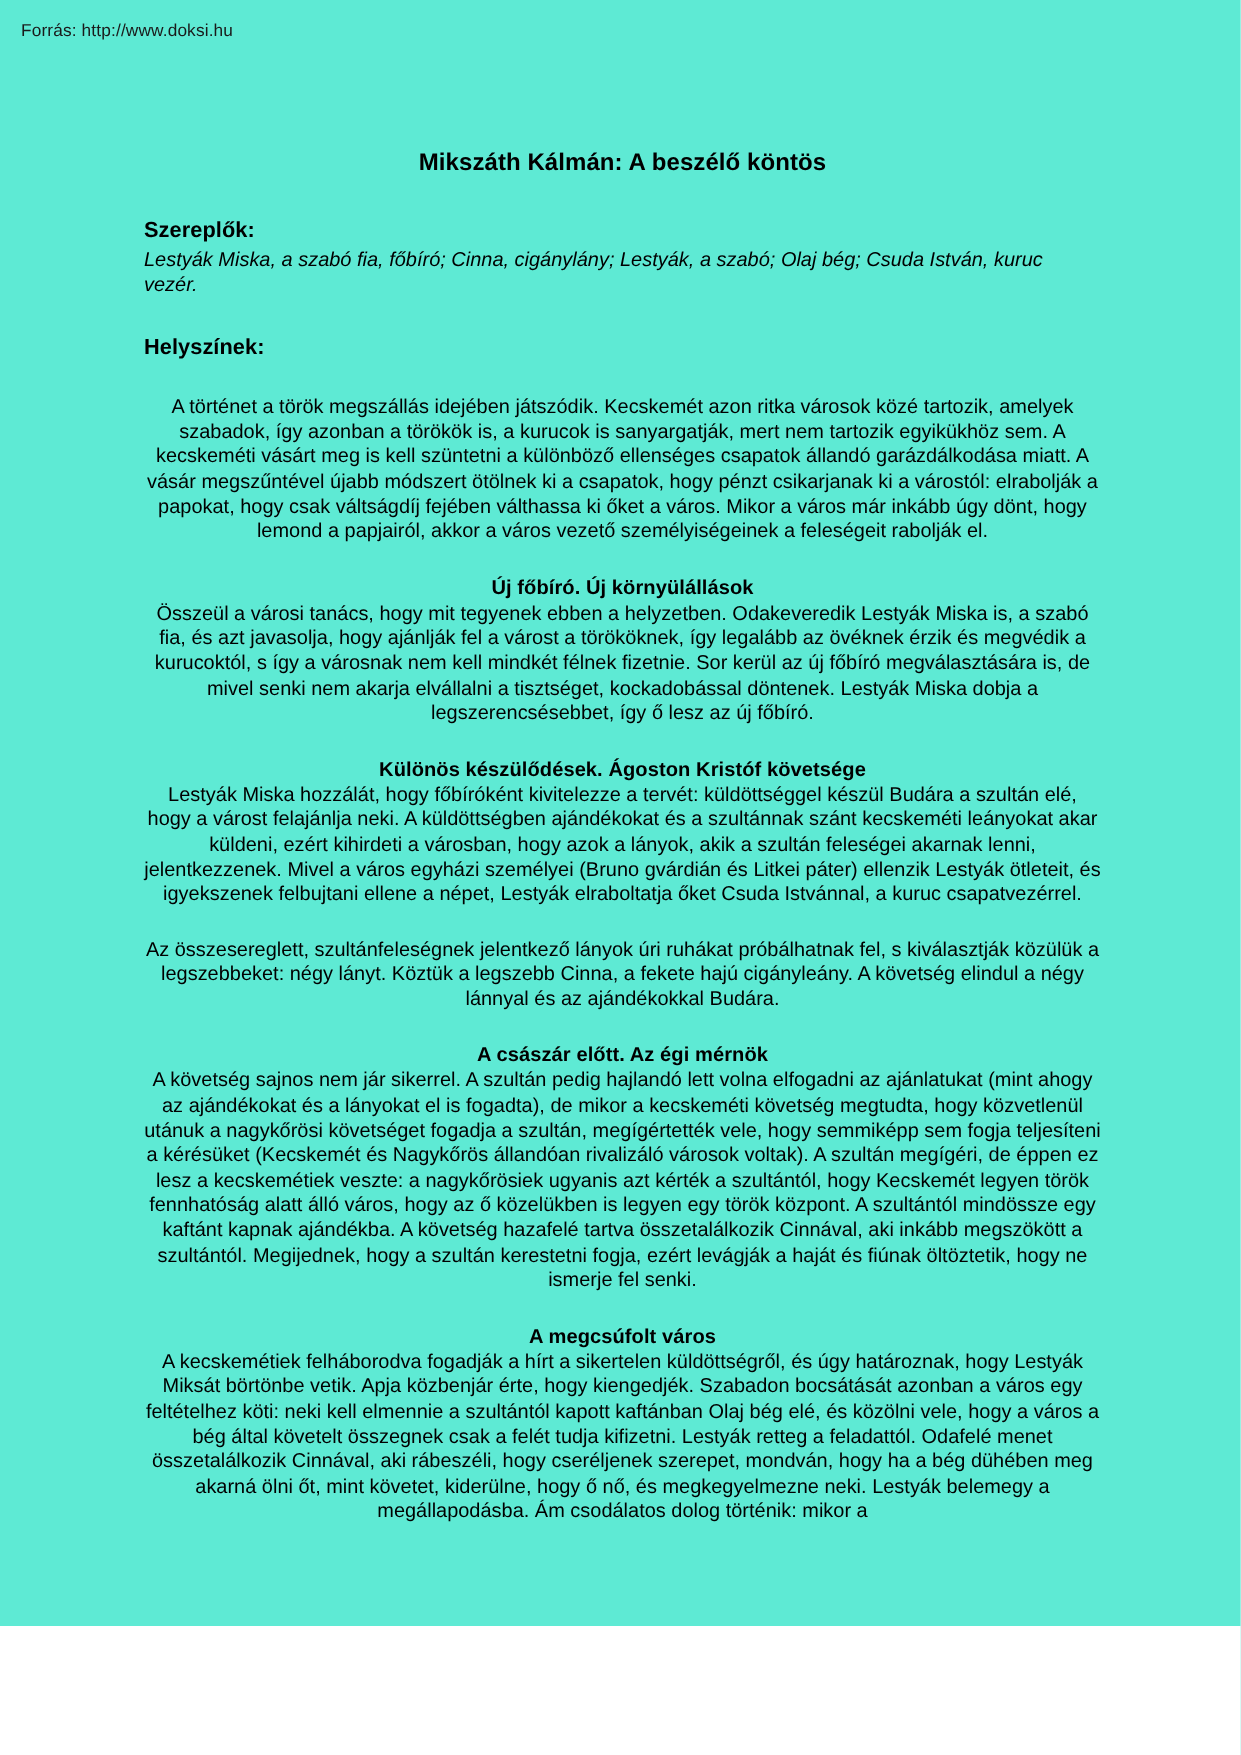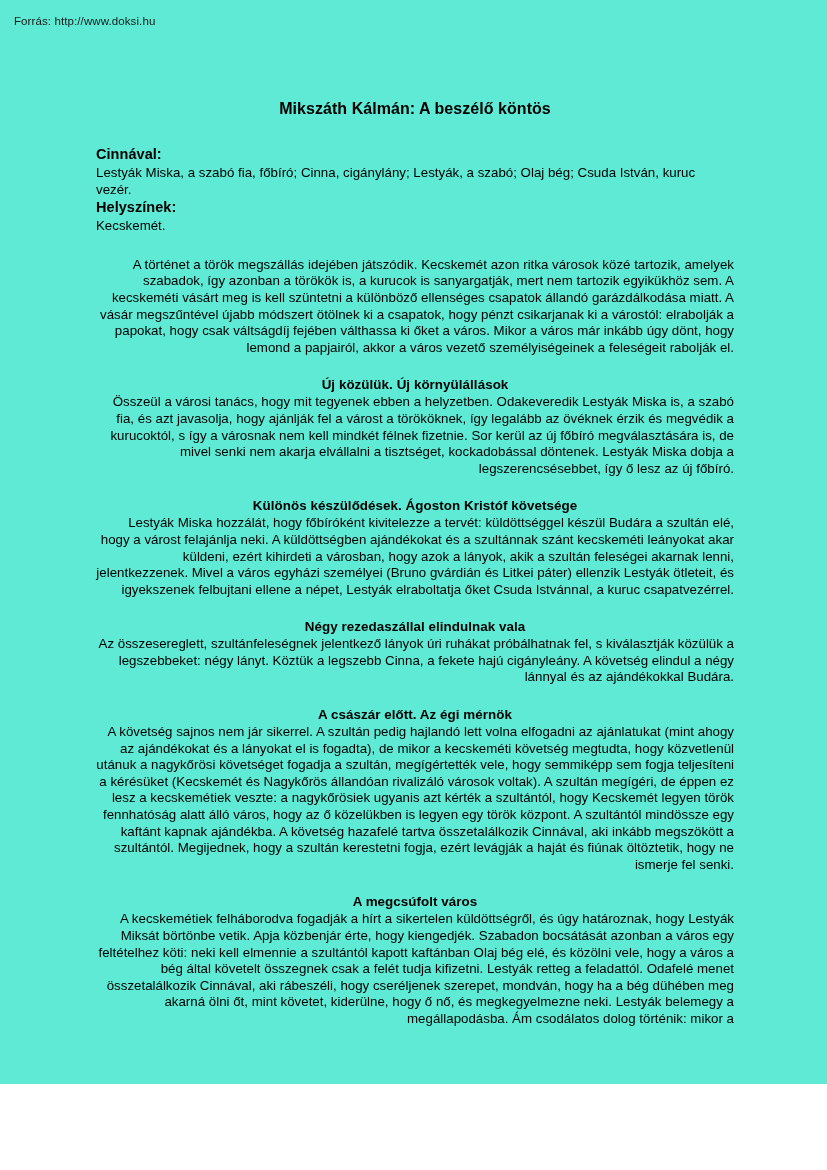--- a/index.html
+++ b/index.html
@@ -50,88 +50,87 @@
     letter-spacing: 0.05px;
   }
   .section-heading {
     font-size: 14.5px;
     font-weight: bold;
     line-height: 18px;
     margin: 0;
     letter-spacing: 0.05px;
   }
   .sh-szereplok { margin-top: 27px; }
-  .sh-helyszinek { }
+  .sh-helyszinek { margin-top: 25px; }
   .sh-tartalom {
     margin-top: 26px;
     font-size: 15.2px;
   }
   .body-text {
     font-size: 13.3px;
     line-height: 16.6px;
     margin: 2px 0 0 0;
     text-align: left;
     letter-spacing: 0.005px;
+    font-style: italic;
   }
   .chapter {
     margin-top: 20px;
   }
   .chapter:first-of-type {
     margin-top: 22px;
   }
   .chapter-title {
     font-size: 13.4px;
     font-weight: bold;
     text-align: center;
     line-height: 17px;
     margin: 0 0 0 0;
     letter-spacing: 0.05px;
   }
   .chapter-body {
     font-size: 13.3px;
     line-height: 16.6px;
     margin: 1px 0 0 0;
-    text-align: right;
+    text-align: center;
     letter-spacing: 0.005px;
   }
 </style>
 </head>
 <body>
 
 <div class="page">
 
   <div class="source-line">Forrás: http://www.doksi.hu</div>
 
   <div class="content">
 
     <h1 class="doc-title">Mikszáth Kálmán: A beszélő köntös</h1>
 
-    <h2 class="section-heading sh-szereplok">Cinnával:</h2>
+    <h2 class="section-heading sh-szereplok">Szereplők:</h2>
     <p class="body-text">Lestyák Miska, a szabó fia, főbíró; Cinna, cigánylány; Lestyák, a szabó; Olaj bég; Csuda István, kuruc vezér.</p>
 
     <h2 class="section-heading sh-helyszinek">Helyszínek:</h2>
-    <p class="body-text">Kecskemét.</p>
 
 
     <section class="chapter">
       <p class="chapter-body">A történet a török megszállás idejében játszódik. Kecskemét azon ritka városok közé tartozik, amelyek szabadok, így azonban a törökök is, a kurucok is sanyargatják, mert nem tartozik egyikükhöz sem. A kecskeméti vásárt meg is kell szüntetni a különböző ellenséges csapatok állandó garázdálkodása miatt. A vásár megszűntével újabb módszert ötölnek ki a csapatok, hogy pénzt csikarjanak ki a várostól: elrabolják a papokat, hogy csak váltságdíj fejében válthassa ki őket a város. Mikor a város már inkább úgy dönt, hogy lemond a papjairól, akkor a város vezető személyiségeinek a feleségeit rabolják el.</p>
     </section>
 
     <section class="chapter">
-      <h3 class="chapter-title">Új közülük. Új környülállások</h3>
+      <h3 class="chapter-title">Új főbíró. Új környülállások</h3>
       <p class="chapter-body">Összeül a városi tanács, hogy mit tegyenek ebben a helyzetben. Odakeveredik Lestyák Miska is, a szabó fia, és azt javasolja, hogy ajánlják fel a várost a törököknek, így legalább az övéknek érzik és megvédik a kurucoktól, s így a városnak nem kell mindkét félnek fizetnie. Sor kerül az új főbíró megválasztására is, de mivel senki nem akarja elvállalni a tisztséget, kockadobással döntenek. Lestyák Miska dobja a legszerencsésebbet, így ő lesz az új főbíró.</p>
     </section>
 
     <section class="chapter">
       <h3 class="chapter-title">Különös készülődések. Ágoston Kristóf követsége</h3>
       <p class="chapter-body">Lestyák Miska hozzálát, hogy főbíróként kivitelezze a tervét: küldöttséggel készül Budára a szultán elé, hogy a várost felajánlja neki. A küldöttségben ajándékokat és a szultánnak szánt kecskeméti leányokat akar küldeni, ezért kihirdeti a városban, hogy azok a lányok, akik a szultán feleségei akarnak lenni, jelentkezzenek. Mivel a város egyházi személyei (Bruno gvárdián és Litkei páter) ellenzik Lestyák ötleteit, és igyekszenek felbujtani ellene a népet, Lestyák elraboltatja őket Csuda Istvánnal, a kuruc csapatvezérrel.</p>
     </section>
 
     <section class="chapter">
-      <h3 class="chapter-title">Négy rezedaszállal elindulnak vala</h3>
       <p class="chapter-body">Az összesereglett, szultánfeleségnek jelentkező lányok úri ruhákat próbálhatnak fel, s kiválasztják közülük a legszebbeket: négy lányt. Köztük a legszebb Cinna, a fekete hajú cigányleány. A követség elindul a négy lánnyal és az ajándékokkal Budára.</p>
     </section>
 
     <section class="chapter">
       <h3 class="chapter-title">A császár előtt. Az égi mérnök</h3>
       <p class="chapter-body">A követség sajnos nem jár sikerrel. A szultán pedig hajlandó lett volna elfogadni az ajánlatukat (mint ahogy az ajándékokat és a lányokat el is fogadta), de mikor a kecskeméti követség megtudta, hogy közvetlenül utánuk a nagykőrösi követséget fogadja a szultán, megígértették vele, hogy semmiképp sem fogja teljesíteni a kérésüket (Kecskemét és Nagykőrös állandóan rivalizáló városok voltak). A szultán megígéri, de éppen ez lesz a kecskemétiek veszte: a nagykőrösiek ugyanis azt kérték a szultántól, hogy Kecskemét legyen török fennhatóság alatt álló város, hogy az ő közelükben is legyen egy török központ. A szultántól mindössze egy kaftánt kapnak ajándékba. A követség hazafelé tartva összetalálkozik Cinnával, aki inkább megszökött a szultántól. Megijednek, hogy a szultán kerestetni fogja, ezért levágják a haját és fiúnak öltöztetik, hogy ne ismerje fel senki.</p>
     </section>
 
     <section class="chapter">
       <h3 class="chapter-title">A megcsúfolt város</h3>

